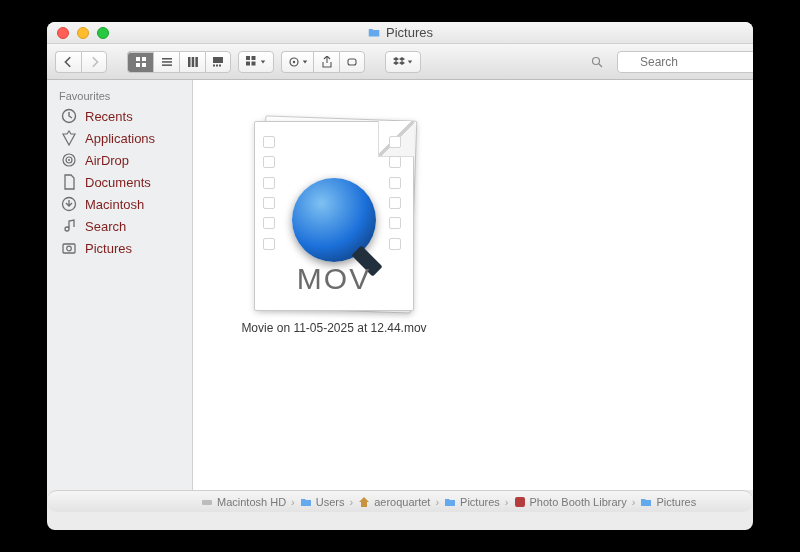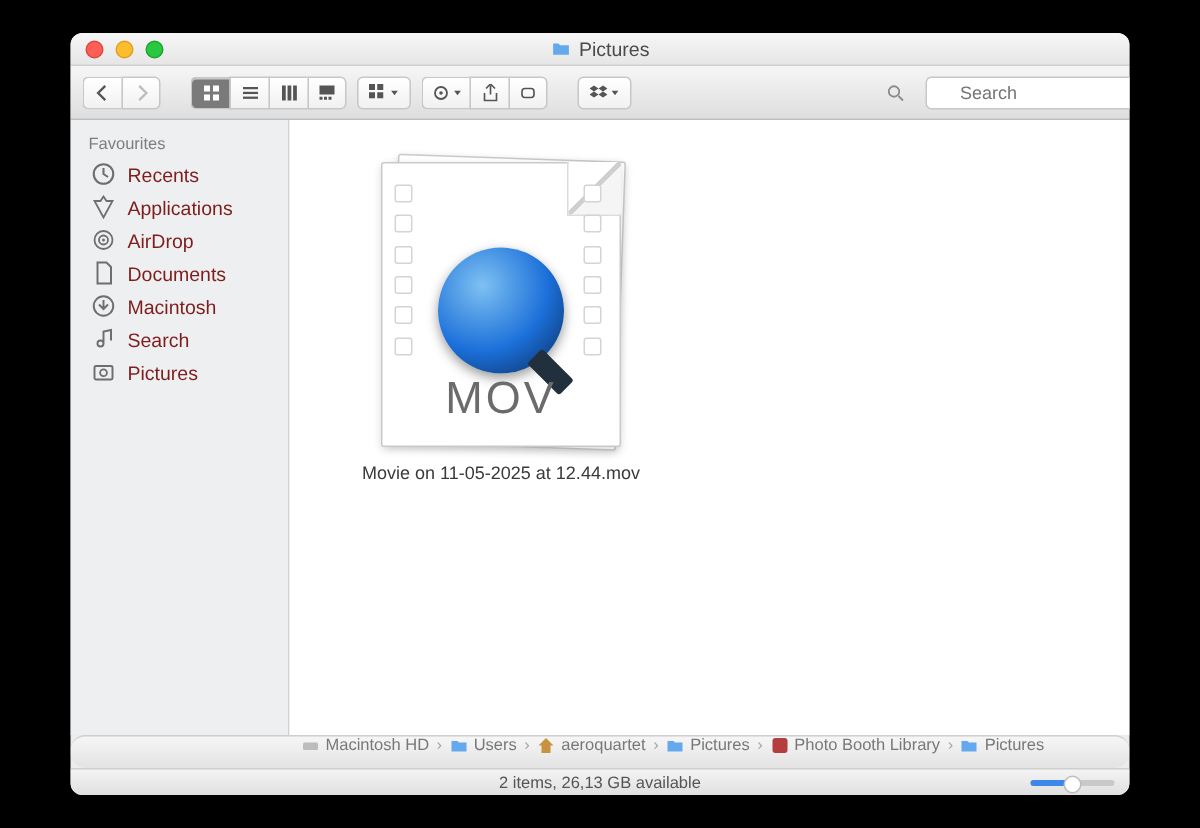--- a/index.html
+++ b/index.html
@@ -33,41 +33,41 @@
 
 
 .body { display: flex; height: calc(100% - 22px - 36px - 22px - 18px); }
 .sidebar { width: 146px; background: #edeff0; border-right: 1px solid #d2d2d2; padding: 6px 0; overflow: hidden; }
 .sb-header { font-size: 11px; color: #7d7d7d; padding: 4px 12px 3px; }
 .sb-item { display: flex; align-items: center; gap: 8px; padding: 3px 12px 3px 14px; font-size: 13px; color: #7f1d1d; }
 .sb-item svg { width: 16px; height: 16px; fill: #6e6e6e; flex: 0 0 16px; }
 
 
 .content { flex: 1; background: #fff; position: relative; overflow: hidden; }
-.icons-area { display: flex; gap: 40px; padding: 28px 36px; }
+.icons-area { display: flex; gap: 40px; padding: 41px 36px; }
 .file { width: 210px; text-align: center; font-size: 12px; color: #3a3a3a; }
 .file .label { margin-top: 10px; }
 
 
 .movdoc { width: 160px; height: 190px; margin: 0 auto; position: relative; }
 .page { position: absolute; inset: 0; background: #fff; border: 1px solid #c9c9c9; border-radius: 2px; box-shadow: 0 2px 6px rgba(0,0,0,0.15); }
 .page.back { left: 8px; top: -3px; transform: rotate(2deg); }
 .fold { position: absolute; right: -1px; top: -1px; width: 36px; height: 36px; background: linear-gradient(135deg,#fff 0 47%, #cfcfcf 47% 53%, #f5f5f5 53%); border-left: 1px solid #dcdcdc; border-bottom: 1px solid #dcdcdc; }
 .perf { position: absolute; top: 10px; bottom: 56px; width: 16px; display: flex; flex-direction: column; justify-content: space-around; }
 .perf.left { left: 8px; } .perf.right { right: 8px; }
 .perf span { width: 12px; height: 12px; background: #fff; border: 1px solid #d4d4d4; border-radius: 2px; }
 .qt { position: absolute; left: 50%; top: 56px; transform: translateX(-50%); width: 84px; height: 84px; border-radius: 50%; background: radial-gradient(circle at 35% 30%, #7ec1f2, #1b6fd9 55%, #0a2a56); box-shadow: 0 3px 8px rgba(0,0,0,0.4); }
 .qt:after { content: ""; position: absolute; right: -6px; bottom: -6px; width: 30px; height: 14px; background: #222f3c; transform: rotate(45deg); border-radius: 2px; }
 .movtext { position: absolute; bottom: 14px; left: 0; right: 0; text-align: center; font-size: 30px; letter-spacing: 2px; color: #6b6b6b; font-weight: 400; }
 
 
 .thumb { width: 200px; height: 150px; margin: 20px auto 0; background: linear-gradient(#1c1c1c 0 14%, #7a7a7a 14% 64%, #3a3535 64% 87%, #080808 87%); border: 1px solid #3c3c3c; box-shadow: 0 2px 6px rgba(0,0,0,0.25); }
 
 
-.pathbar { height: 22px; background: linear-gradient(#f6f6f6,#e3e3e3); border-top: 1px solid #cfcfcf; display: flex; align-items: flex-start; font-size: 11px; color: #787878; overflow: hidden; border-radius: 10px; }
+.pathbar { height: 22px; background: linear-gradient(#f6f6f6,#e3e3e3); border-top: 1px solid #cfcfcf; display: flex; align-items: center; font-size: 11px; color: #787878; overflow: hidden; border-radius: 10px; }
 .pb-spacer { width: 152px; }
 .pathbar .crumb { display: flex; align-items: center; gap: 4px; padding: 0 2px; }
 .pathbar .sep { color: #a4a4a4; padding: 0 3px; }
 .pathbar svg { width: 12px; height: 12px; fill: #7a8fbf; }
 
 
 .statusbar { height: 18px; background: linear-gradient(#f4f4f4,#e0e0e0); border-top: 1px solid #cfcfcf; display: flex; align-items: center; justify-content: center; font-size: 11px; color: #555; position: relative; }
 .zoom { position: absolute; right: 10px; width: 56px; height: 4px; background: #c9c9c9; border-radius: 2px; }
 .zoom:before { content: ""; position: absolute; left: 0; width: 50%; height: 100%; background: #3b88e8; border-radius: 2px; }
 .zoom:after { content: ""; position: absolute; left: 50%; top: -3px; width: 10px; height: 10px; background: #fff; border: 1px solid #bdbdbd; border-radius: 50%; transform: translateX(-50%); }
@@ -312,18 +312,14 @@
       </div>
     <div class="sep">›</div>
     <div class="crumb">
         <svg viewBox="0 0 12 12">
           <path fill="#64a9ed" d="M1 3h4l1 1h5v6H1z"></path>
         </svg>
         <span>Pictures</span>
       </div>
   </div>
 
-  <div class="statusbar">
-    <span>2 items, 26,13 GB available</span>
-    <div class="zoom"></div>
-  </div>
 
 </div>
 
 </body></html>

